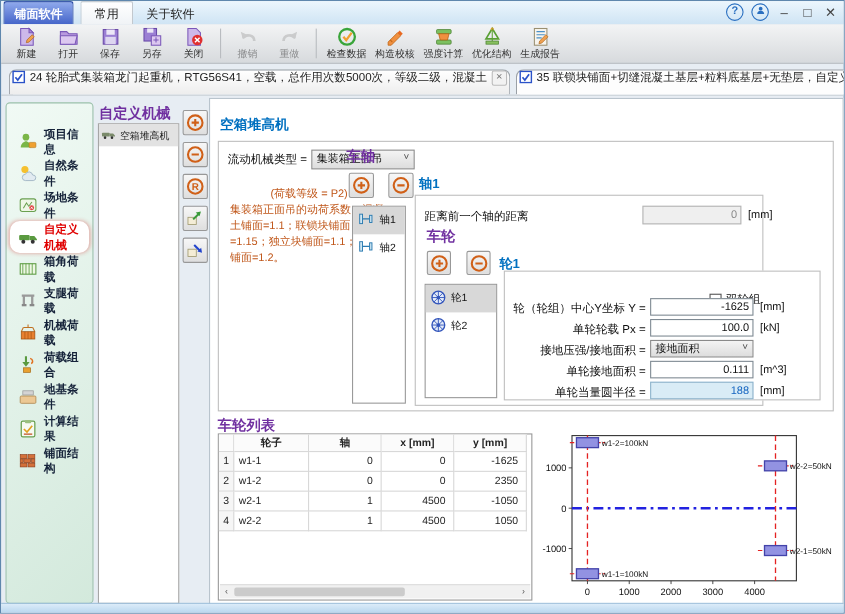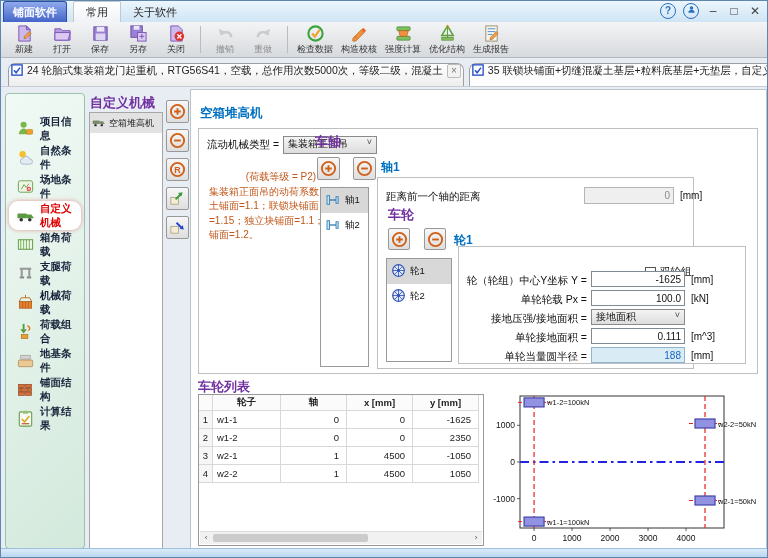--- a/index.html
+++ b/index.html
@@ -368,43 +368,43 @@
           <svg viewBox="0 0 20 20">
             <rect x="5" y="4.5" width="10" height="4" fill="#d4d4d4" stroke="#999" stroke-width=".7"></rect>
             <rect x="2.5" y="9.5" width="15" height="7" rx="1" fill="#ecc894" stroke="#b08850" stroke-width=".8"></rect>
           </svg>
         </span>
         <span class="slbl">地基条件</span>
       </div>
       <div class="side-item">
         <span class="sic">
           <svg viewBox="0 0 20 20">
+            <rect x="3.5" y="3" width="13" height="15" rx="1.5" fill="#f6faf3" stroke="#6aa050" stroke-width="1.2"></rect>
+            <rect x="7" y="1.8" width="6" height="3.2" rx="1" fill="#9ac080"></rect>
+            <path d="M6 10.5l3 3 5-6" stroke="#e0a020" fill="none" stroke-width="1.6"></path>
+            <path d="M6 15.5h8" stroke="#c05020" stroke-width="1.2"></path>
+          </svg>
+        </span>
+        <span class="slbl">计算结果</span>
+      </div>
+      <div class="side-item">
+        <span class="sic">
+          <svg viewBox="0 0 20 20">
             <g fill="#d4703a" stroke="#8a3a18" stroke-width=".6">
               <rect x="2.5" y="4.5" width="6.5" height="3.6"></rect>
               <rect x="10" y="4.5" width="6.5" height="3.6"></rect>
               <rect x="6" y="8.6" width="6.5" height="3.6"></rect>
               <rect x="2.5" y="8.6" width="2.8" height="3.6"></rect>
               <rect x="13.3" y="8.6" width="3.2" height="3.6"></rect>
               <rect x="2.5" y="12.7" width="6.5" height="3.6"></rect>
               <rect x="10" y="12.7" width="6.5" height="3.6"></rect>
             </g>
           </svg>
         </span>
         <span class="slbl">铺面结构</span>
-      </div>
-      <div class="side-item">
-        <span class="sic">
-          <svg viewBox="0 0 20 20">
-            <rect x="3.5" y="3" width="13" height="15" rx="1.5" fill="#f6faf3" stroke="#6aa050" stroke-width="1.2"></rect>
-            <rect x="7" y="1.8" width="6" height="3.2" rx="1" fill="#9ac080"></rect>
-            <path d="M6 10.5l3 3 5-6" stroke="#e0a020" fill="none" stroke-width="1.6"></path>
-            <path d="M6 15.5h8" stroke="#c05020" stroke-width="1.2"></path>
-          </svg>
-        </span>
-        <span class="slbl">计算结果</span>
       </div>
     </div>
 
   <div class="mpanel-title sec-h">自定义机械</div>
   <div class="mlist" id="mlist">
       <div class="mlist-item sel">
         <span><svg viewBox="0 0 20 16">
             <rect x="1" y="6" width="10" height="5" rx="1" fill="#7a8a6a"></rect>
             <path d="M11 7h4.5l2.5 3v1h-7z" fill="#7a8a6a"></path>
             <circle cx="5" cy="12.5" r="1.7" fill="#333"></circle>

